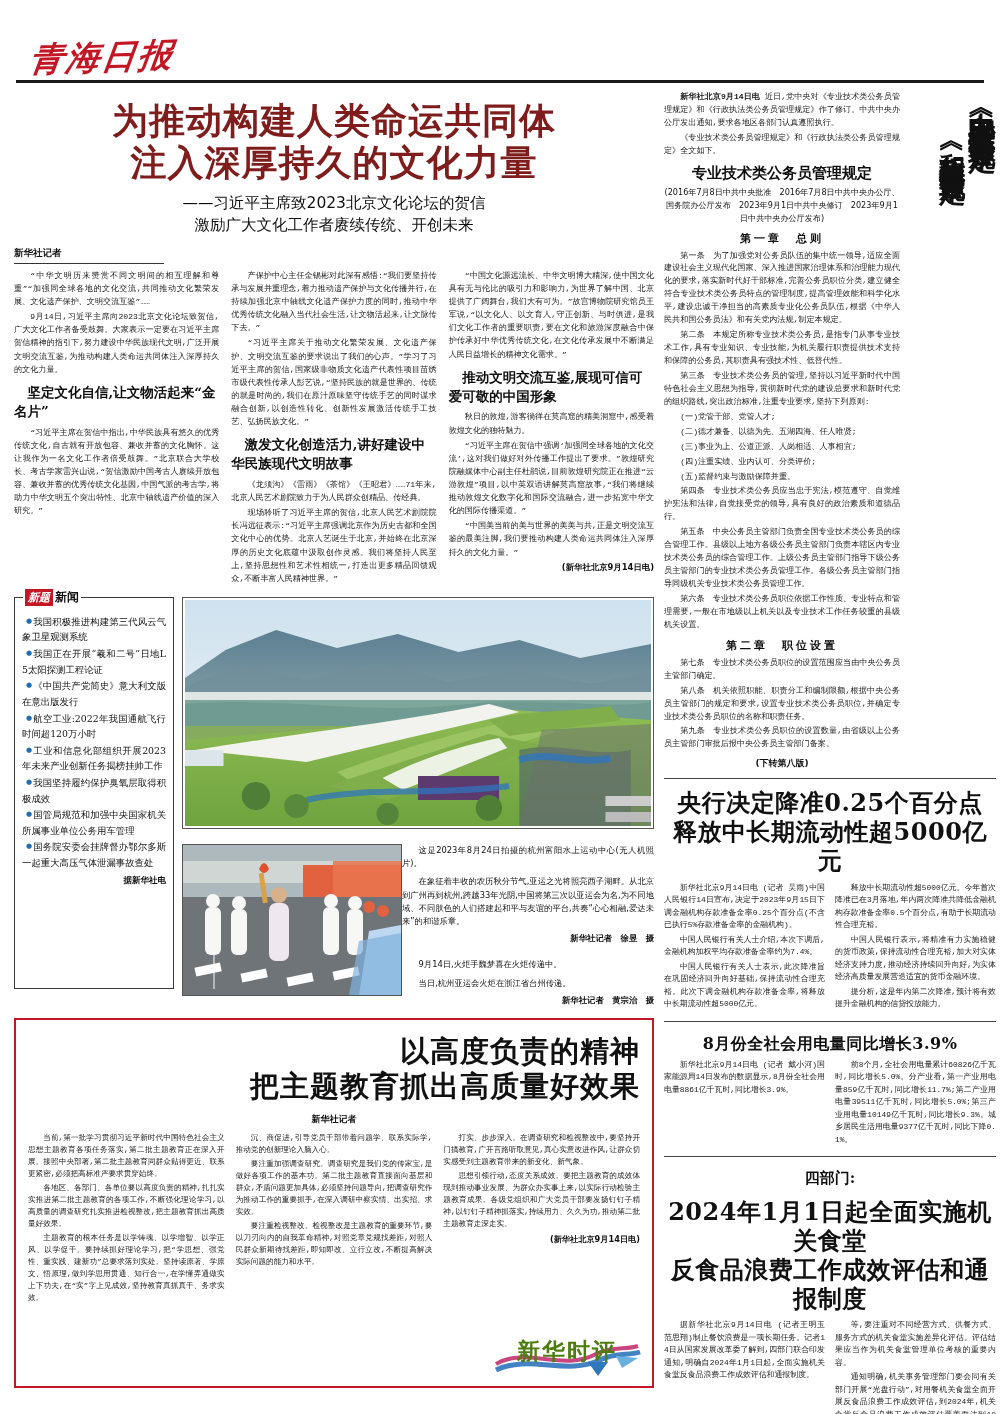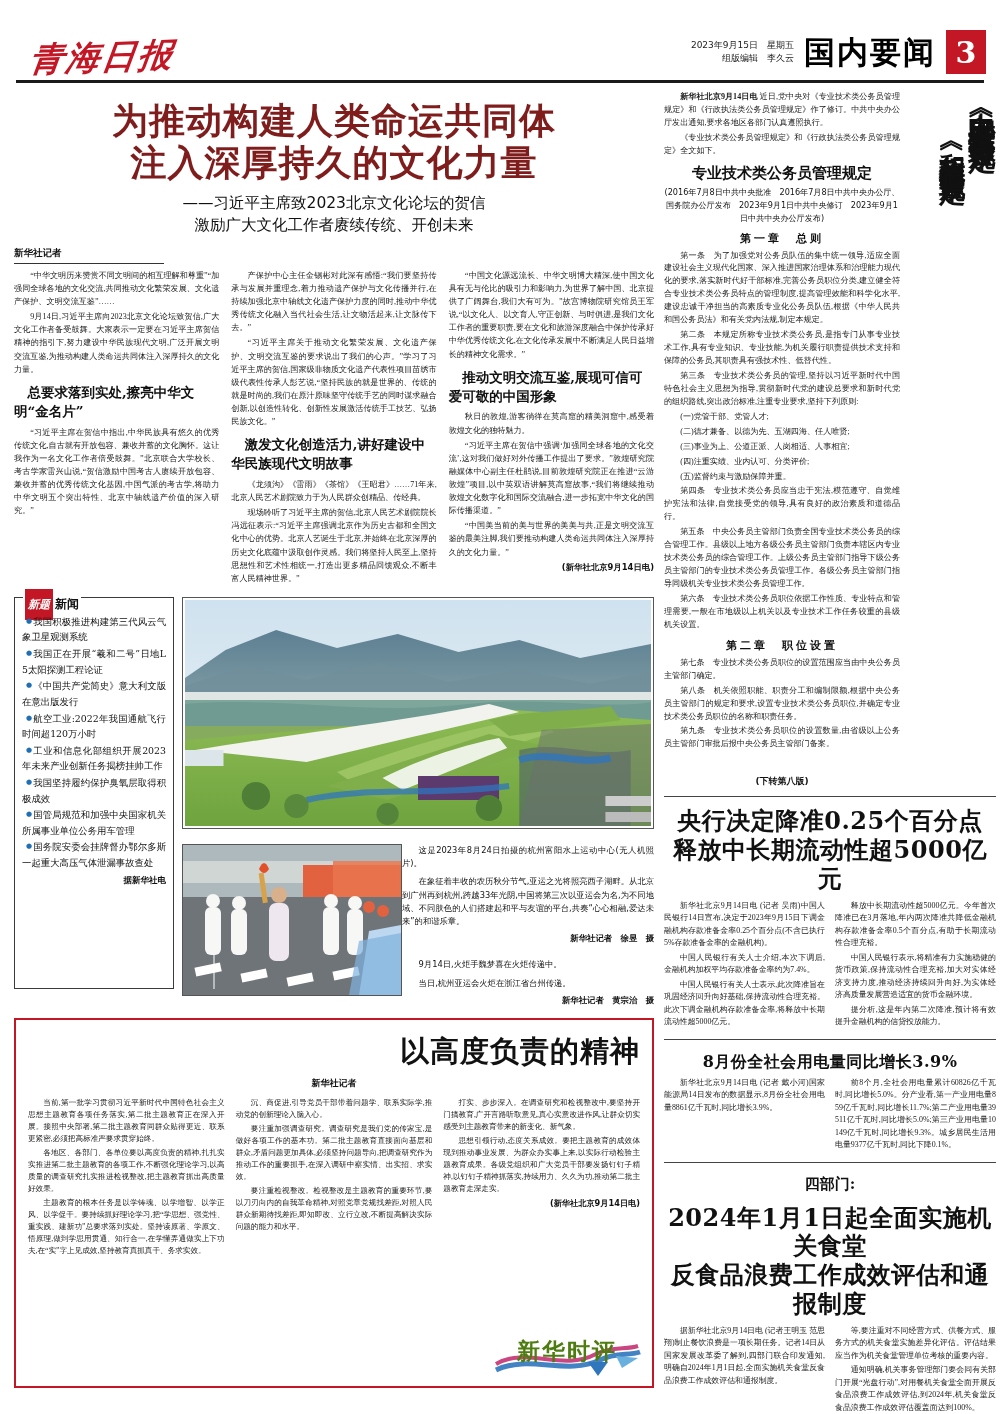--- a/index.html
+++ b/index.html
@@ -58,41 +58,41 @@
   }
   .byline{font-size:9.5px;font-weight:bold;margin:10px 0 3px 0;}
   .byline-rule{border-top:1px solid #333;width:150px;margin-bottom:5px;}
 
   
   .cols3{display:flex;gap:12px;margin-top:4px;}
   .col{flex:1;}
   .p{
     font-size:8.1px;line-height:1.62;text-align:justify;
     text-indent:2em;margin:0 0 2px 0;color:#1a1a1a;
-    font-family:Liberation Serif, serif;
+    font-family:Liberation Mono, monospace;
     word-break:break-all;
   }
   .subhead{
     font-family:"DejaVu Serif","Liberation Serif",serif;
     font-weight:bold;font-size:13.5px;line-height:1.4;margin:7px 0 5px 0;text-indent:1em;
   }
   .endline{text-align:right;font-size:8.4px;font-weight:bold;margin-top:3px;}
 
   
   .mid-row{display:flex;gap:8px;margin-top:10px;}
   .brief{
     width:160px;border:1px solid #3a3a3a;box-sizing:border-box;
     padding:16px 7px 6px 7px;position:relative;height:392px;
   }
   .brief-tag{
     position:absolute;top:-9px;left:8px;background:#fff;padding:0 2px;
     display:flex;align-items:center;gap:2px;
   }
   .brief-tag .t1{
-    background:#c31725;color:#fff;font-weight:bold;font-size:11px;padding:8px 3px;
+    background:#c31725;color:#fff;font-weight:bold;font-size:11px;padding:1px 3px;
     font-family:"DejaVu Serif","Liberation Serif",serif;font-style:italic;
   }
   .brief-tag .t2{
     font-weight:bold;font-size:12px;
     font-family:"DejaVu Serif","Liberation Serif",serif;
   }
   .brief ul{list-style:none;margin:0;padding:0;}
   .brief li{
     font-size:9.4px;line-height:1.66;text-align:justify;margin-bottom:1px;
     padding-left:0;text-indent:1.2em;position:relative;
@@ -150,21 +150,21 @@
   .right-text{width:236px;}
   .right-text .p{font-size:8.1px;line-height:1.6;}
   .lead-bold{font-weight:bold;}
   .doc-title{
     text-align:center;font-family:"DejaVu Serif","Liberation Serif",serif;
     font-weight:bold;font-size:15px;margin:6px 0 3px 0;
   }
   .doc-meta{font-size:8.1px;line-height:1.6;text-align:center;word-break:break-all;}
   .chapter{text-align:center;font-weight:bold;font-size:11px;margin:6px 0 4px 0;
     font-family:"DejaVu Serif","Liberation Serif",serif;letter-spacing:3px;}
-  .jumpline{text-align:center;font-size:9px;font-weight:bold;margin-top:24px;}
+  .jumpline{text-align:center;font-size:9px;font-weight:bold;margin-top:6px;}
 
   .r-head{
     font-family:"DejaVu Serif","Liberation Serif",serif;font-weight:bold;
     text-align:center;line-height:1.2;letter-spacing:0.5px;
   }
   .r-head.h2{font-size:24px;margin:10px 0 6px 0;}
   .r-head.h1{font-size:16px;margin:12px 0 6px 0;text-align:center;}
   .r-kicker{text-align:center;font-weight:bold;font-size:15px;margin:12px 0 4px 0;
     font-family:"DejaVu Serif","Liberation Serif",serif;}
   .cols2{display:flex;gap:10px;}
@@ -172,28 +172,20 @@
   .hr-thin{border-top:1px solid #444;margin:8px 0 0 0;}
   .right-full{width:332px;}
 </style>
 </head>
 <body>
 
 <div class="page">
 
   <div class="masthead">
     <div class="logo">青海日报</div>
-    <div class="masthead-right">
-      <div class="mh-meta">
-        <div>2023年9月15日　星期五</div>
-        <div>组版编辑　李久云</div>
-      </div>
-      <div class="mh-section">国内要闻</div>
-      <div class="mh-page">3</div>
-    </div>
   </div>
   <div class="rule-thick"></div>
 
   <div class="body-grid">
 
     <div class="left-zone">
 
       <div class="lead-head">
         <div>为推动构建人类命运共同体</div>
         <div>注入深厚持久的文化力量</div>
@@ -203,21 +195,21 @@
         <div>激励广大文化工作者赓续传统、开创未来</div>
       </div>
 
       <div class="byline">新华社记者</div>
       <div class="byline-rule"></div>
 
       <div class="cols3">
         <div class="col">
           <p class="p">“中华文明历来赞赏不同文明间的相互理解和尊重”“加强同全球各地的文化交流,共同推动文化繁荣发展、文化遗产保护、文明交流互鉴”……</p>
           <p class="p">9月14日,习近平主席向2023北京文化论坛致贺信,广大文化工作者备受鼓舞。大家表示一定要在习近平主席贺信精神的指引下,努力建设中华民族现代文明,广泛开展文明交流互鉴,为推动构建人类命运共同体注入深厚持久的文化力量。</p>
-          <div class="subhead">总要求落到实处,擦亮中华文明“金名片”</div>
+          <div class="subhead">坚定文化自信,让文物活起来“金名片”</div>
           <p class="p">“习近平主席在贺信中指出,中华民族具有悠久的优秀传统文化,自古就有开放包容、兼收并蓄的文化胸怀。这让我作为一名文化工作者倍受鼓舞。”北京联合大学校长、考古学家雷兴山说,“贺信激励中国考古人赓续开放包容、兼收并蓄的优秀传统文化基因,中国气派的考古学,将助力中华文明五个突出特性、北京中轴线遗产价值的深入研究。”</p>
         </div>
         <div class="col">
           <p class="p">产保护中心主任金锡彬对此深有感悟:“我们要坚持传承与发展并重理念,着力推动遗产保护与文化传播并行,在持续加强北京中轴线文化遗产保护力度的同时,推动中华优秀传统文化融入当代社会生活,让文物活起来,让文脉传下去。”</p>
           <p class="p">“习近平主席关于推动文化繁荣发展、文化遗产保护、文明交流互鉴的要求说出了我们的心声。”学习了习近平主席的贺信,国家级非物质文化遗产代表性项目苗绣市级代表性传承人彭艺说,“坚持民族的就是世界的、传统的就是时尚的,我们在原汁原味坚守传统手艺的同时谋求融合创新,以创造性转化、创新性发展激活传统手工技艺、弘扬民族文化。”</p>
           <div class="subhead">激发文化创造活力,讲好建设中华民族现代文明故事</div>
           <p class="p">《龙须沟》《雷雨》《茶馆》《王昭君》……71年来,北京人民艺术剧院致力于为人民群众创精品、传经典。</p>
           <p class="p">现场聆听了习近平主席的贺信,北京人民艺术剧院院长冯远征表示:“习近平主席强调北京作为历史古都和全国文化中心的优势。北京人艺诞生于北京,并始终在北京深厚的历史文化底蕴中汲取创作灵感。我们将坚持人民至上,坚持思想性和艺术性相统一,打造出更多精品回馈观众,不断丰富人民精神世界。”</p>
         </div>
         <div class="col">
@@ -340,20 +332,21 @@
               <p class="cap">当日,杭州亚运会火炬在浙江省台州传递。</p>
               <div class="cap-credit">新华社记者　黄宗治　摄</div>
             </div>
           </div>
         </div>
       </div>
 
       <div class="comment-box">
         <div class="comment-head">
           <div>以高度负责的精神</div>
+          <div>把主题教育抓出高质量好效果</div>
         </div>
         <div class="comment-by">新华社记者</div>
         <div class="comment-cols">
           <div class="col">
             <p class="p">当前,第一批学习贯彻习近平新时代中国特色社会主义思想主题教育各项任务落实,第二批主题教育正在深入开展。接照中央部署,第二批主题教育同群众贴得更近、联系更紧密,必须把高标准严要求贯穿始终。</p>
             <p class="p">各地区、各部门、各单位要以高度负责的精神,扎扎实实推进第二批主题教育的各项工作,不断强化理论学习,以高质量的调查研究扎实推进检视整改,把主题教育抓出高质量好效果。</p>
             <p class="p">主题教育的根本任务是以学铸魂、以学增智、以学正风、以学促干。要持续抓好理论学习,把“学思想、强党性、重实践、建新功”总要求落到实处。坚持读原著、学原文、悟原理,做到学思用贯通、知行合一,在学懂弄通做实上下功夫,在“实”字上见成效,坚持教育真抓真干、务求实效。</p>
           </div>
           <div class="col">
             <p class="p">沉、商促进,引导党员干部带着问题学、联系实际学,推动党的创新理论入脑入心。</p>

